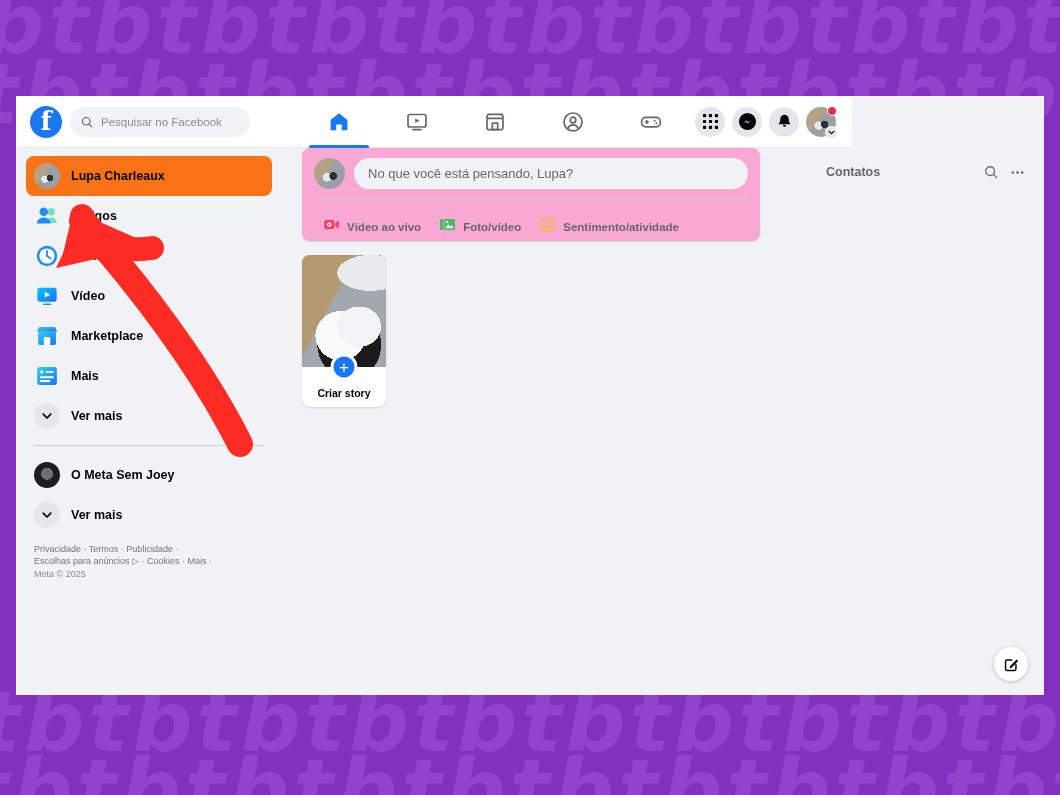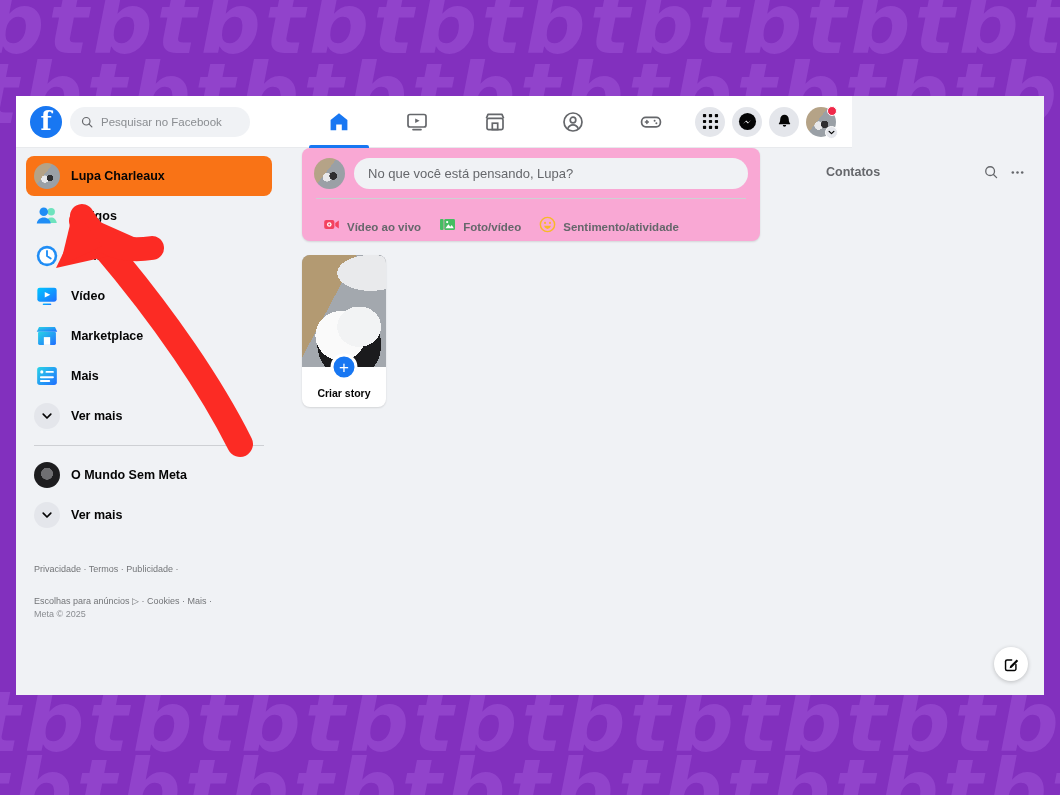--- a/index.html
+++ b/index.html
@@ -169,21 +169,21 @@
     margin: 9px 8px 9px 8px;
   }
   #shortcuts-title {
     font-size: 12.5px; font-weight: 600; color: #65676b;
     padding: 4px 8px 8px 8px;
   }
   #footer-links {
     padding: 8px 8px 0 8px;
     font-size: 9px; line-height: 1.38; color: #8a8d91;
   }
-  #footer-links .strong { color: #737578; margin-top: 20px; }
+  #footer-links .strong { color: #737578; }
 
   
   #feed { position: absolute; left: 286px; top: 0; width: 458px; }
   .card {
     background: #f9a8d4; border-radius: 8px;
     box-shadow: 0 1px 2px rgba(0,0,0,0.12);
   }
   #composer { padding: 10px 12px 8px 12px; }
   #composer-top { display: flex; align-items: center; gap: 9px; }
   #composer-avatar { width: 31px; height: 31px; border-radius: 50%; flex: none; }
@@ -446,21 +446,21 @@
           </svg>
         </div>
         <span class="lbl">Ver mais</span>
       </div>
 
       <div id="side-divider"></div>
 
 
       <div class="side-item">
         <div class="side-avatar" style="background: radial-gradient(circle at 50% 45%, #6f6f72 0 30%, #1d1d1f 32% 100%);"></div>
-        <span class="lbl">O Mundo Sem Meta</span>
+        <span class="lbl">O Meta Sem Joey</span>
       </div>
 
       <div class="side-item">
         <div class="chev-circle">
           <svg width="12" height="12" viewBox="0 0 12 12">
             <path d="M2.2 4.2 6 8 9.8 4.2" fill="none" stroke="#050505" stroke-width="1.7" stroke-linecap="round" stroke-linejoin="round"></path>
           </svg>
         </div>
         <span class="lbl">Ver mais</span>
       </div>

